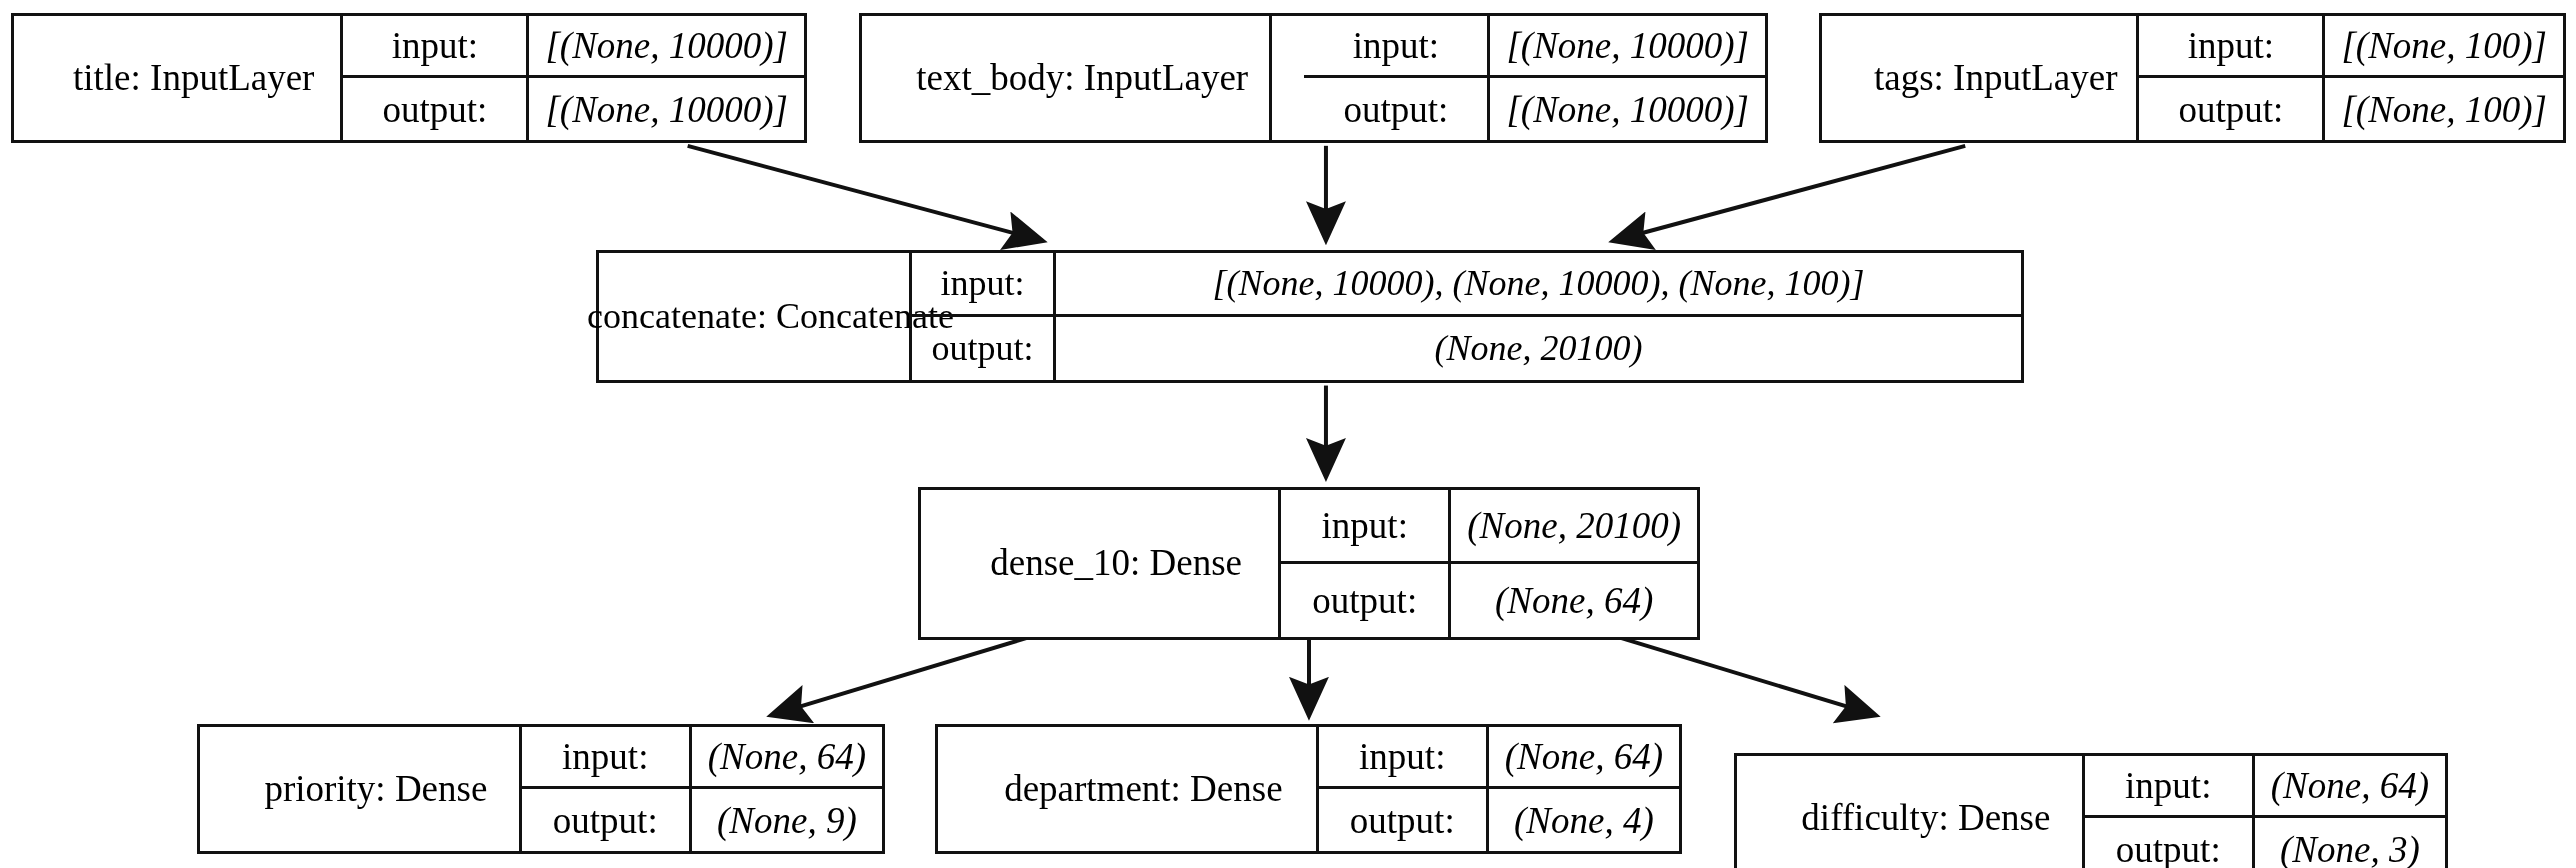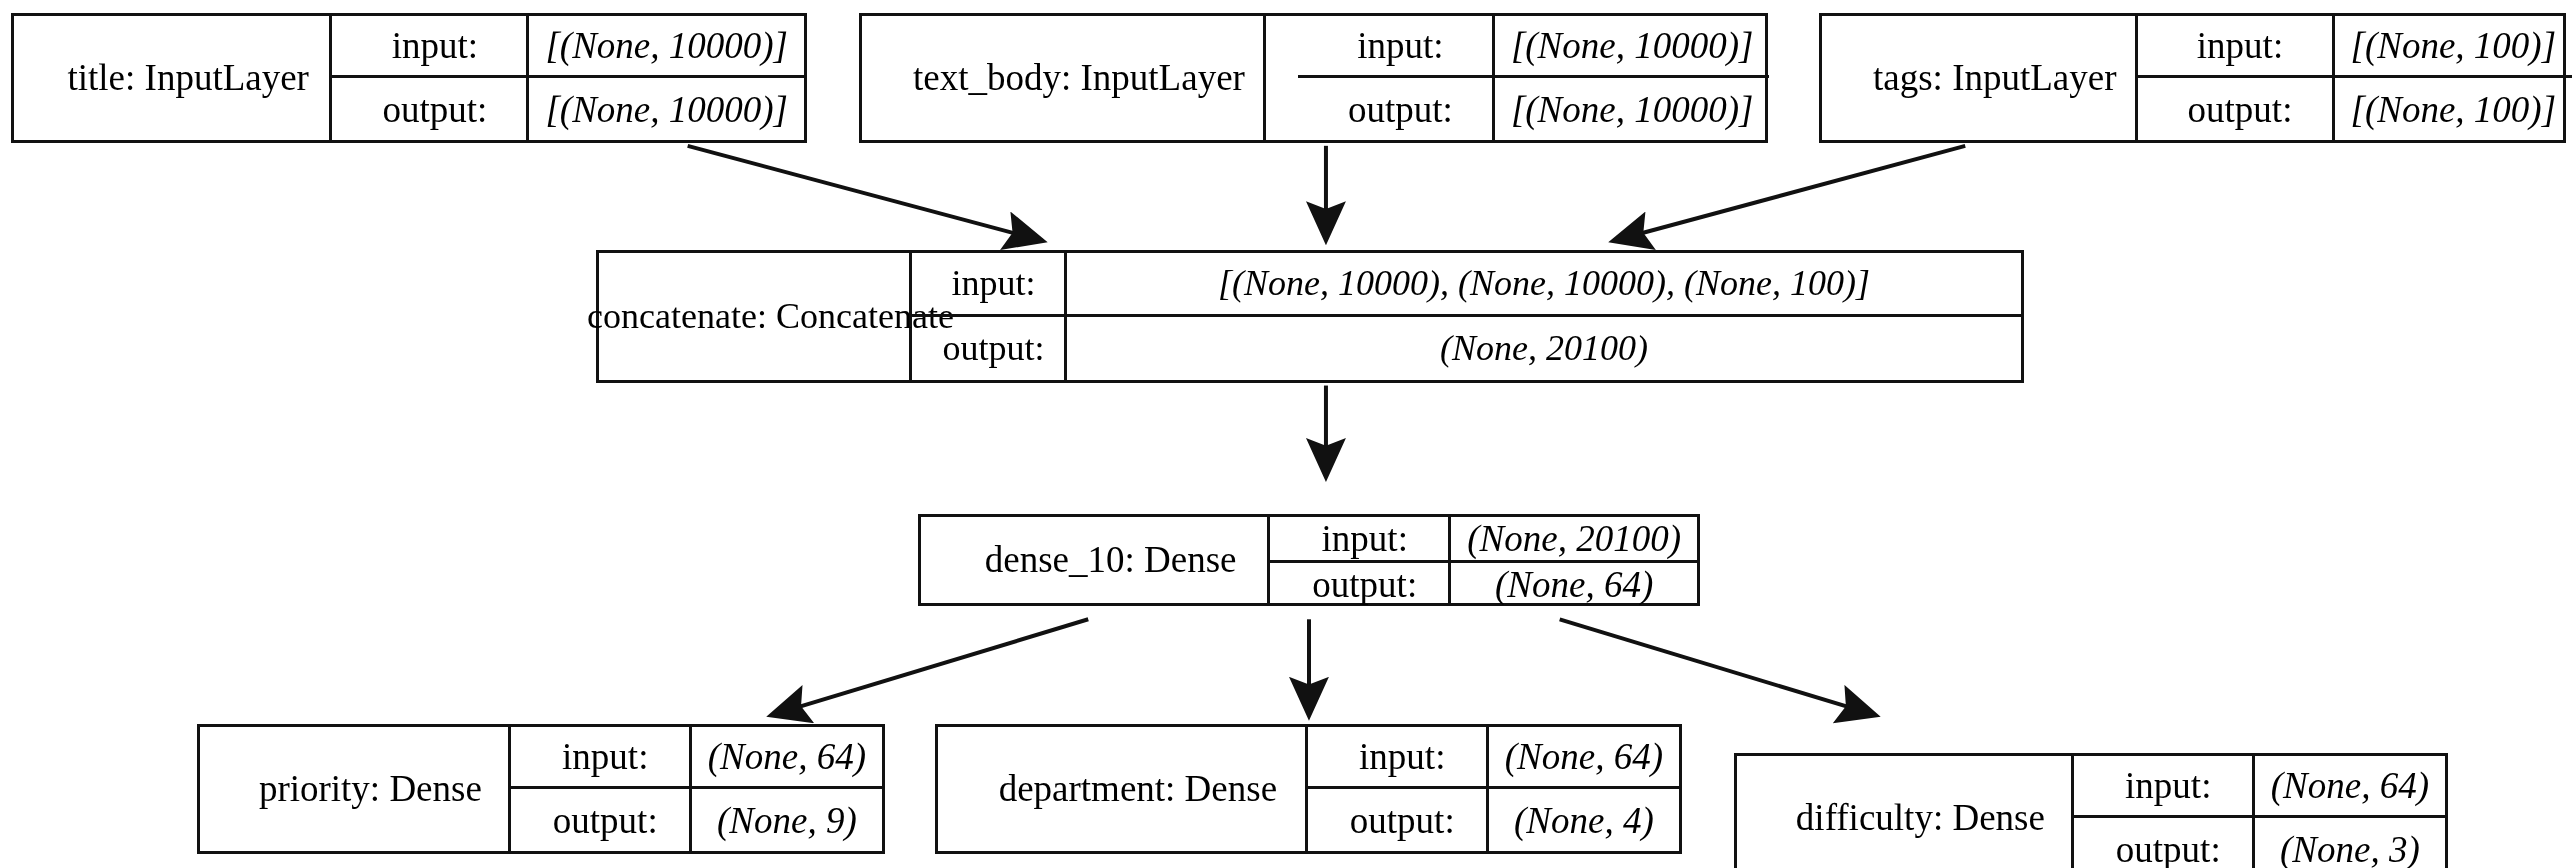--- a/index.html
+++ b/index.html
@@ -67,21 +67,20 @@
   }
   .io-label {
     display: flex;
     align-items: center;
     justify-content: center;
     box-sizing: border-box;
     border-right: 3px solid #111111;
     padding: 0 16px;
     white-space: nowrap;
     font-size: 37px;
-    margin-left: 11px;
   }
   .io-value {
     flex: 1 1 auto;
     display: flex;
     align-items: center;
     justify-content: center;
     box-sizing: border-box;
     padding: 0 16px;
     white-space: nowrap;
     font-size: 37px;
@@ -101,21 +100,21 @@
   #node-tags .node-name { width: 334px; }
   #node-tags .io-label  { width: 186px; }
 
   #node-concatenate { left: 596px; top: 250px; width: 1428px; height: 133px; }
   #node-concatenate .node-name { width: 280px; }
   #node-concatenate .io-label  { width: 144px; }
   #node-concatenate .node-name,
   #node-concatenate .io-label,
   #node-concatenate .io-value { font-size: 36px; }
 
-  #node-dense      { left: 918px;  top: 514px; width: 782px;  height: 92px; }
+  #node-dense      { left: 918px;  top: 487px; width: 782px;  height: 153px; }
   #node-dense .node-name { width: 330px; }
   #node-dense .io-label  { width: 170px; }
 
   #node-priority   { left: 197px;  top: 724px; width: 688px;  height: 130px; }
   #node-priority .node-name { width: 297px; }
   #node-priority .io-label  { width: 170px; }
 
   #node-department { left: 935px;  top: 724px; width: 747px;  height: 130px; }
   #node-department .node-name { width: 355px; }
   #node-department .io-label  { width: 170px; }

